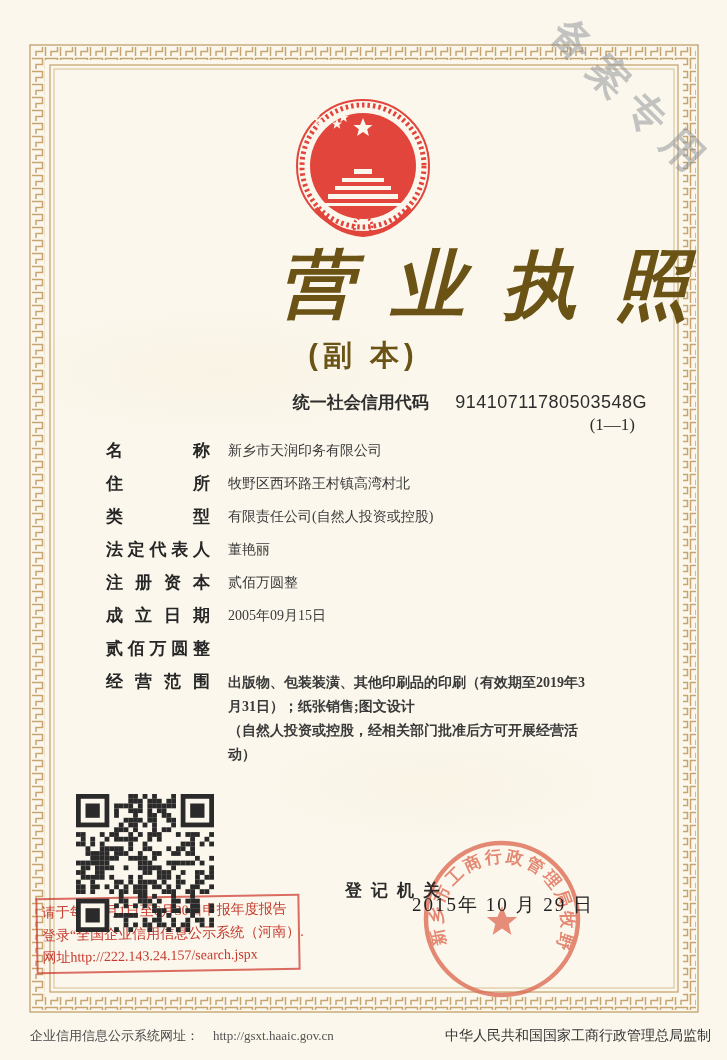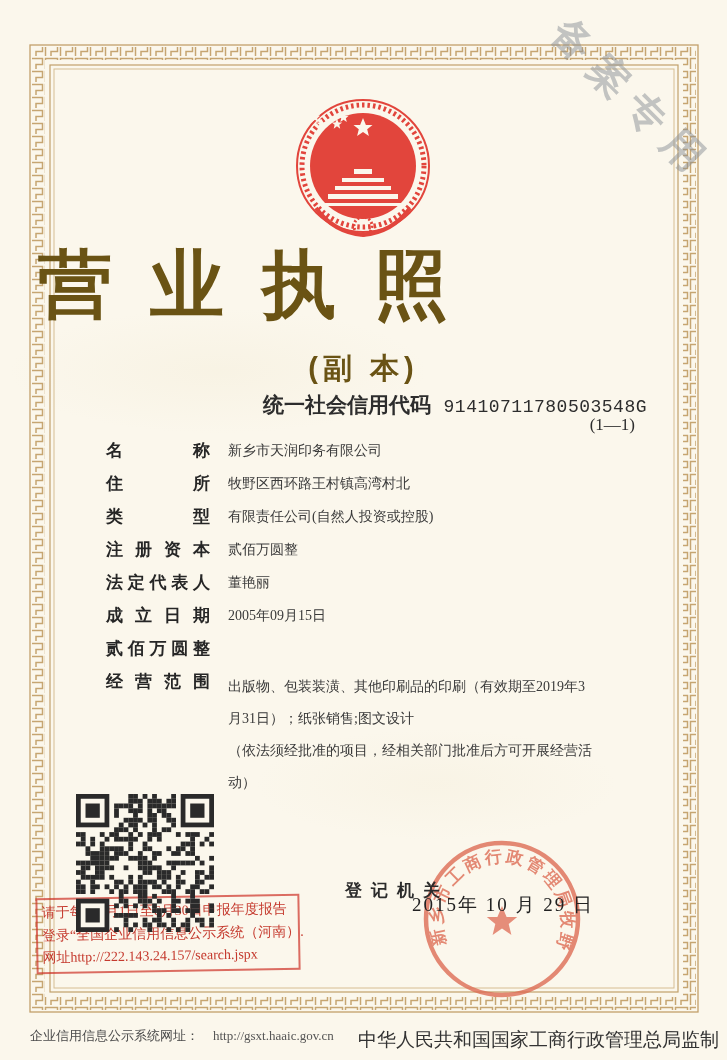--- a/index.html
+++ b/index.html
@@ -5,57 +5,57 @@
   html,body{margin:0;padding:0;}
   body{width:727px;height:1060px;overflow:hidden;
        font-family:"Liberation Sans", sans-serif;}
   .sheet{position:relative;width:727px;height:1060px;
          background:
            radial-gradient(ellipse 300px 90px at 30% 35%, rgba(226,212,170,.12), transparent 70%),
            radial-gradient(ellipse 260px 80px at 60% 74%, rgba(226,212,170,.10), transparent 70%),
            #fbf7ec;}
   .abs{position:absolute;}
   
-  .cert-title{top:244px;left:0;width:727px;text-align:left;
+  .cert-title{top:244px;left:0;width:727px;text-align:right;
       font-size:74px;font-weight:bold;color:#6a5314;
-      letter-spacing:38px;text-indent:38px;line-height:1.1;}
-  .cert-subtitle{top:349px;left:0;width:727px;text-align:center;
+      letter-spacing:38px;text-indent:38px;line-height:1.1;font-style:italic;}
+  .cert-subtitle{top:336px;left:0;width:727px;text-align:center;
       font-size:29px;font-weight:600;color:#6a5314;letter-spacing:5px;}
   .credit-line{top:391px;right:80px;text-align:right;white-space:nowrap;}
-  .credit-line .lbl{font-size:21px;font-weight:bold;color:#2d2d2d;}
+  .credit-line .lbl{font-size:17px;font-weight:bold;color:#2d2d2d;}
   .credit-line .val{font-size:18px;color:#2d2d2d;
-      font-family:Liberation Mono, monospace;margin-left:8px;letter-spacing:.5px;}
+      font-family:Liberation Sans, sans-serif;margin-left:22px;letter-spacing:.5px;}
   .page-no{top:415px;right:92px;font-size:17px;color:#2d2d2d;
       font-family:"Liberation Serif", serif;}
   
   .fields{top:440px;left:106px;width:486px;}
   .frow{display:flex;align-items:flex-start;margin-bottom:12px;}
   .flabel{flex:0 0 104px;width:104px;font-size:17px;font-weight:600;color:#262626;
       text-align:justify;text-align-last:justify;line-height:21px;}
   .fvalue{margin-left:18px;font-size:14px;color:#3a3a3a;line-height:21px;
       font-family:"Liberation Serif", serif;}
-  .fvalue.scope{width:393px;line-height:32px;word-break:break-all;}
+  .fvalue.scope{width:393px;line-height:24px;word-break:break-all;font-weight:bold;}
   
   .wm{left:578px;top:6px;transform:rotate(45deg);transform-origin:0 0;
       font-size:40px;letter-spacing:12px;color:rgba(138,144,150,.5);
       font-weight:600;white-space:nowrap;}
   
   .qr{left:76px;top:794px;z-index:3;}
   .stamp{left:36px;top:896px;width:252px;z-index:2;padding:2px 4px;
       border:2px solid rgba(205,48,38,.7);transform:rotate(-1deg);
       color:#c53a2e;font-size:14px;line-height:1.62;
       font-family:"Liberation Serif", serif;white-space:nowrap;}
   .reg-label{left:345px;top:879px;font-size:17px;font-weight:600;color:#2b2b2b;
       letter-spacing:9px;z-index:4;white-space:nowrap;}
   .seal{left:407px;top:824px;opacity:.78;z-index:3;}
   .reg-date{left:412px;top:892px;font-size:19px;color:#222;z-index:4;
       font-family:"Liberation Serif", serif;letter-spacing:2px;white-space:nowrap;}
   .footer-left{left:30px;top:1027px;font-size:13px;color:#4a4a4a;white-space:nowrap;}
   .footer-left .url{font-family:"Liberation Serif", serif;margin-left:14px;color:#555;text-align:right;}
-  .footer-right{right:8px;top:1027px;font-size:19px;color:#333;font-weight:500;
+  .footer-right{right:16px;top:1027px;font-size:14px;color:#333;font-weight:500;
       white-space:nowrap;text-align:center;}
 </style>
 </head>
 <body>
 
 <div class="sheet" data-name="license-sheet">
 
   <svg class="abs" style="left:29px;top:44px" width="670" height="969" data-name="border-frame">
     <defs>
       <pattern id="gk" width="15" height="13" patternUnits="userSpaceOnUse">
@@ -123,40 +123,40 @@
       <span class="fvalue" data-name="field-value">新乡市天润印务有限公司</span>
     </div>
     <div class="frow" data-name="field-row-address">
       <span class="flabel" data-name="field-label">住所</span>
       <span class="fvalue" data-name="field-value">牧野区西环路王村镇高湾村北</span>
     </div>
     <div class="frow" data-name="field-row-type">
       <span class="flabel" data-name="field-label">类型</span>
       <span class="fvalue" data-name="field-value">有限责任公司(自然人投资或控股)</span>
     </div>
+    <div class="frow" data-name="field-row-legal-rep">
+      <span class="flabel" data-name="field-label">法定代表人</span>
+      <span class="fvalue" data-name="field-value">董艳丽</span>
+    </div>
     <div class="frow" data-name="field-row-capital">
       <span class="flabel" data-name="field-label">注册资本</span>
       <span class="fvalue" data-name="field-value">贰佰万圆整</span>
-    </div>
-    <div class="frow" data-name="field-row-legal-rep">
-      <span class="flabel" data-name="field-label">法定代表人</span>
-      <span class="fvalue" data-name="field-value">董艳丽</span>
     </div>
     <div class="frow" data-name="field-row-founded">
       <span class="flabel" data-name="field-label">成立日期</span>
       <span class="fvalue" data-name="field-value">2005年09月15日</span>
     </div>
     <div class="frow" data-name="field-row-term">
       <span class="flabel" data-name="field-label">贰佰万圆整</span>
     </div>
     <div class="frow" data-name="field-row-scope">
       <span class="flabel" data-name="field-label">经营范围</span>
       <span class="fvalue scope" data-name="field-value">
         <span data-name="scope-text" style="display:block;">出版物、包装装潢、其他印刷品的印刷（有效期至2019年3月31日）；纸张销售;图文设计</span>
-        <span data-name="scope-note" style="display:block;">（依法须经批准的项目，经相关部门批准后方可开展经营活动）</span>
+        <span data-name="scope-note" style="display:block;">（自然人投资或控股，经相关部门批准后方可开展经营活动）</span>
       </span>
     </div>
   </div>
 
   <svg class="abs qr" width="138" height="138" data-name="qr-code">
       <rect x="52.3" y="0.0" width="4.8" height="4.8" fill="#2a2a2a"></rect>
       <rect x="57.1" y="0.0" width="4.8" height="4.8" fill="#2a2a2a"></rect>
       <rect x="66.6" y="0.0" width="4.8" height="4.8" fill="#2a2a2a"></rect>
       <rect x="76.1" y="0.0" width="4.8" height="4.8" fill="#2a2a2a"></rect>
       <rect x="95.2" y="0.0" width="4.8" height="4.8" fill="#2a2a2a"></rect>

